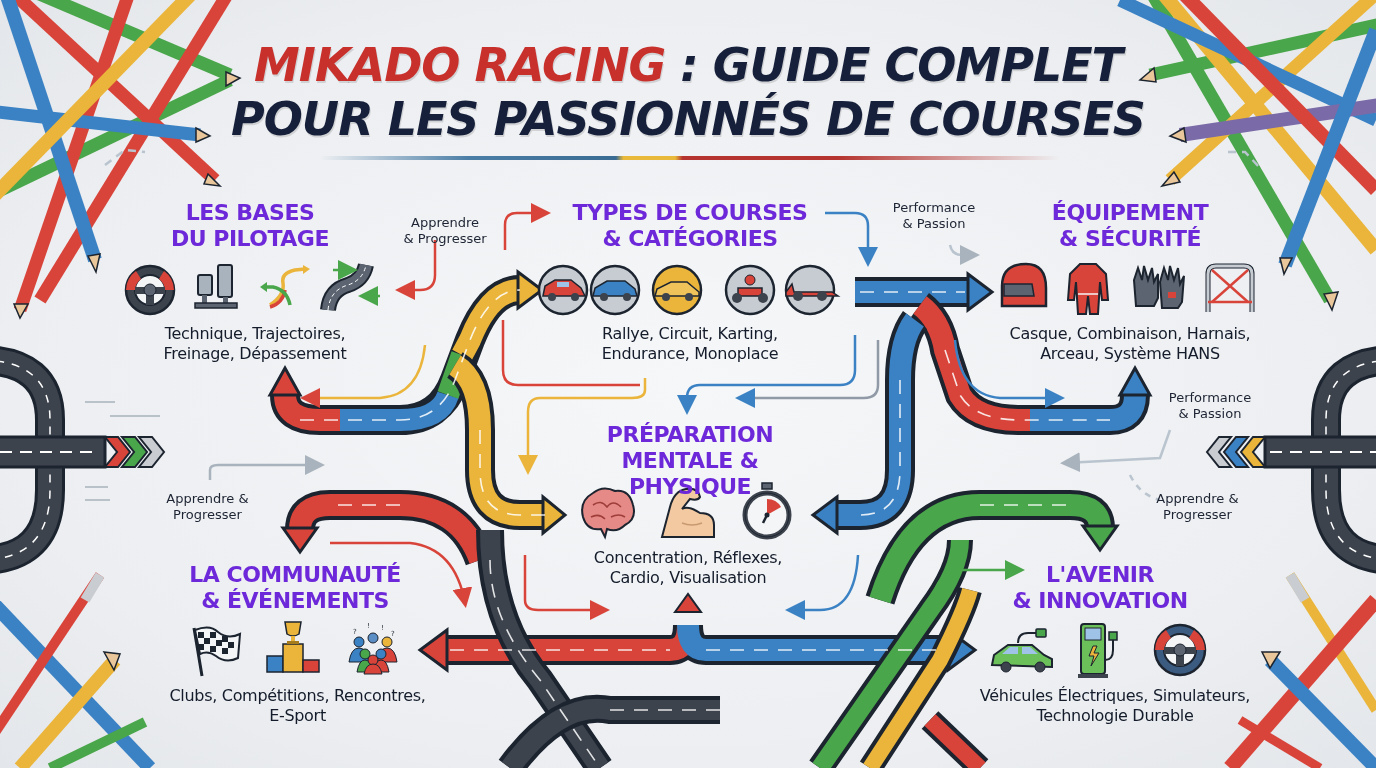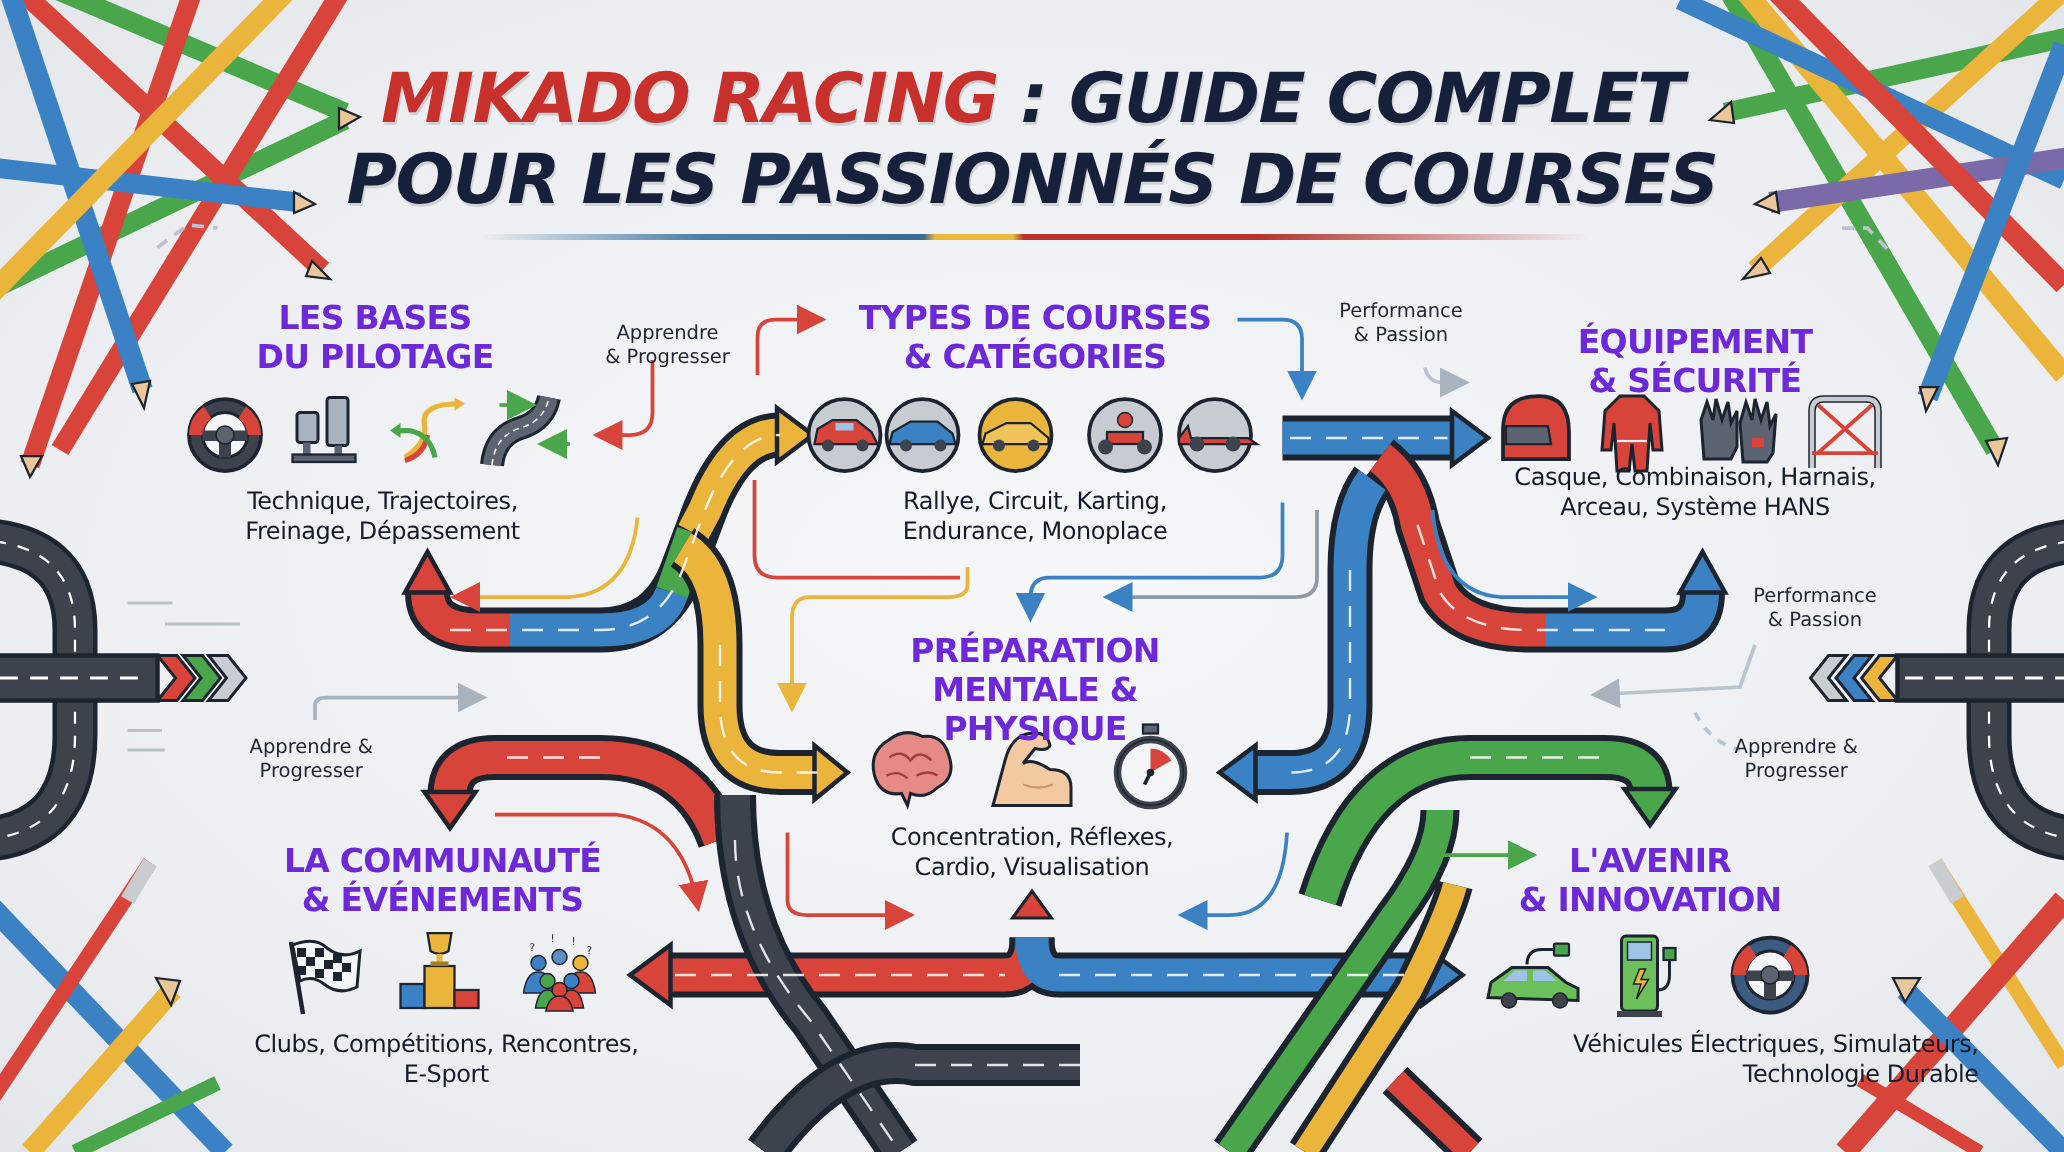--- a/index.html
+++ b/index.html
@@ -426,25 +426,25 @@
 
 <div class="section" style="left:545px; top:200px; width:290px;">
   <div class="sec-title">TYPES DE COURSES</div>
   <div class="sec-title">&amp; CATÉGORIES</div>
 </div>
 <div class="section" style="left:555px; top:324px; width:270px;">
   <div class="sec-desc">Rallye, Circuit, Karting,</div>
   <div class="sec-desc">Endurance, Monoplace</div>
 </div>
 
-<div class="section" style="left:1010px; top:200px; width:240px;margin-top:16px;">
+<div class="section" style="left:1010px; top:200px; width:240px;">
   <div class="sec-title">ÉQUIPEMENT</div>
   <div class="sec-title">&amp; SÉCURITÉ</div>
 </div>
-<div class="section" style="left:985px; top:308px; width:290px;">
+<div class="section" style="left:985px; top:324px; width:290px;">
   <div class="sec-desc">Casque, Combinaison, Harnais,</div>
   <div class="sec-desc">Arceau, Système HANS</div>
 </div>
 
 <div class="section" style="left:560px; top:422px; width:260px;">
   <div class="sec-title">PRÉPARATION</div>
   <div class="sec-title">MENTALE &amp; PHYSIQUE</div>
 </div>
 <div class="section" style="left:563px; top:548px; width:250px;">
   <div class="sec-desc">Concentration, Réflexes,</div>
@@ -457,21 +457,21 @@
 </div>
 <div class="section" style="left:145px; top:686px; width:305px;">
   <div class="sec-desc">Clubs, Compétitions, Rencontres,</div>
   <div class="sec-desc">E-Sport</div>
 </div>
 
 <div class="section" style="left:990px; top:562px; width:220px;">
   <div class="sec-title">L'AVENIR</div>
   <div class="sec-title">&amp; INNOVATION</div>
 </div>
-<div class="section" style="left:1009px; top:686px; width:310px;text-align:right;">
+<div class="section" style="left:960px; top:686px; width:310px;">
   <div class="sec-desc">Véhicules Électriques, Simulateurs,</div>
   <div class="sec-desc">Technologie Durable</div>
 </div>
 
 <div class="note" style="left:390px; top:200px; width:110px;margin-top:15px;">
   <div>Apprendre</div>
   <div>&amp; Progresser</div>
 </div>
 <div class="note" style="left:874px; top:200px; width:120px;">
   <div>Performance</div>

